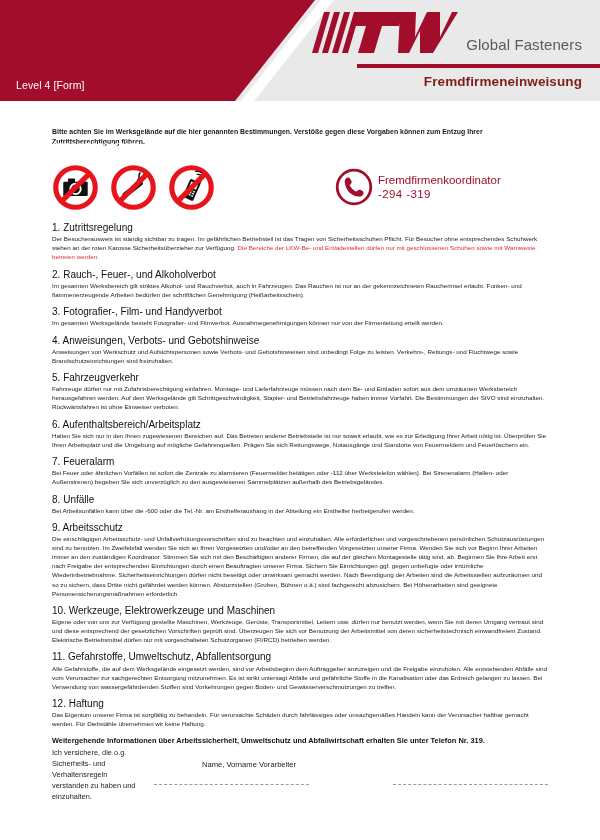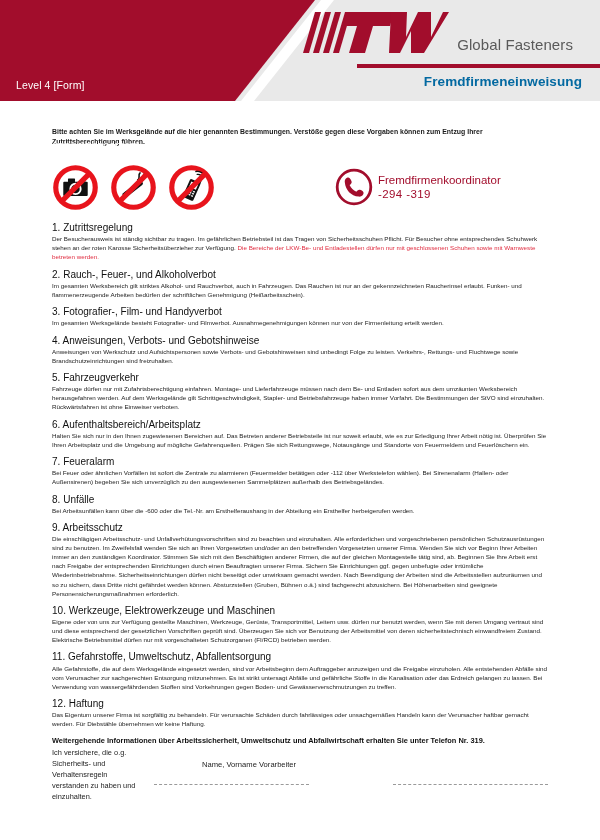--- a/index.html
+++ b/index.html
@@ -63,21 +63,21 @@
   .hl-date {
     font-size: 7px;
     font-weight: 700;
     margin-top: 3px;
     letter-spacing: 0.05px;
   }
 
   
   .logo-wrap {
     position: absolute;
-    right: 27px;
+    right: 18px;
     top: 9px;
     z-index: 5;
     display: flex;
     align-items: flex-end;
     gap: 8px;
   }
   .logo-mark { display: block; }
   .logo-tag {
     font-size: 15px;
     color: #5a5a5a;
@@ -94,21 +94,21 @@
     background: #a20d2c;
     z-index: 5;
   }
   .header-subtitle {
     position: absolute;
     right: 18px;
     top: 74px;
     z-index: 5;
     font-size: 13.5px;
     font-weight: 700;
-    color: #0369a1;
+    color: #7f1d1d;
     letter-spacing: 0.1px;
   }
 
   
   .content {
     position: absolute;
     left: 0; top: 101px;
     width: 600px;
     padding: 0 52px;
   }

